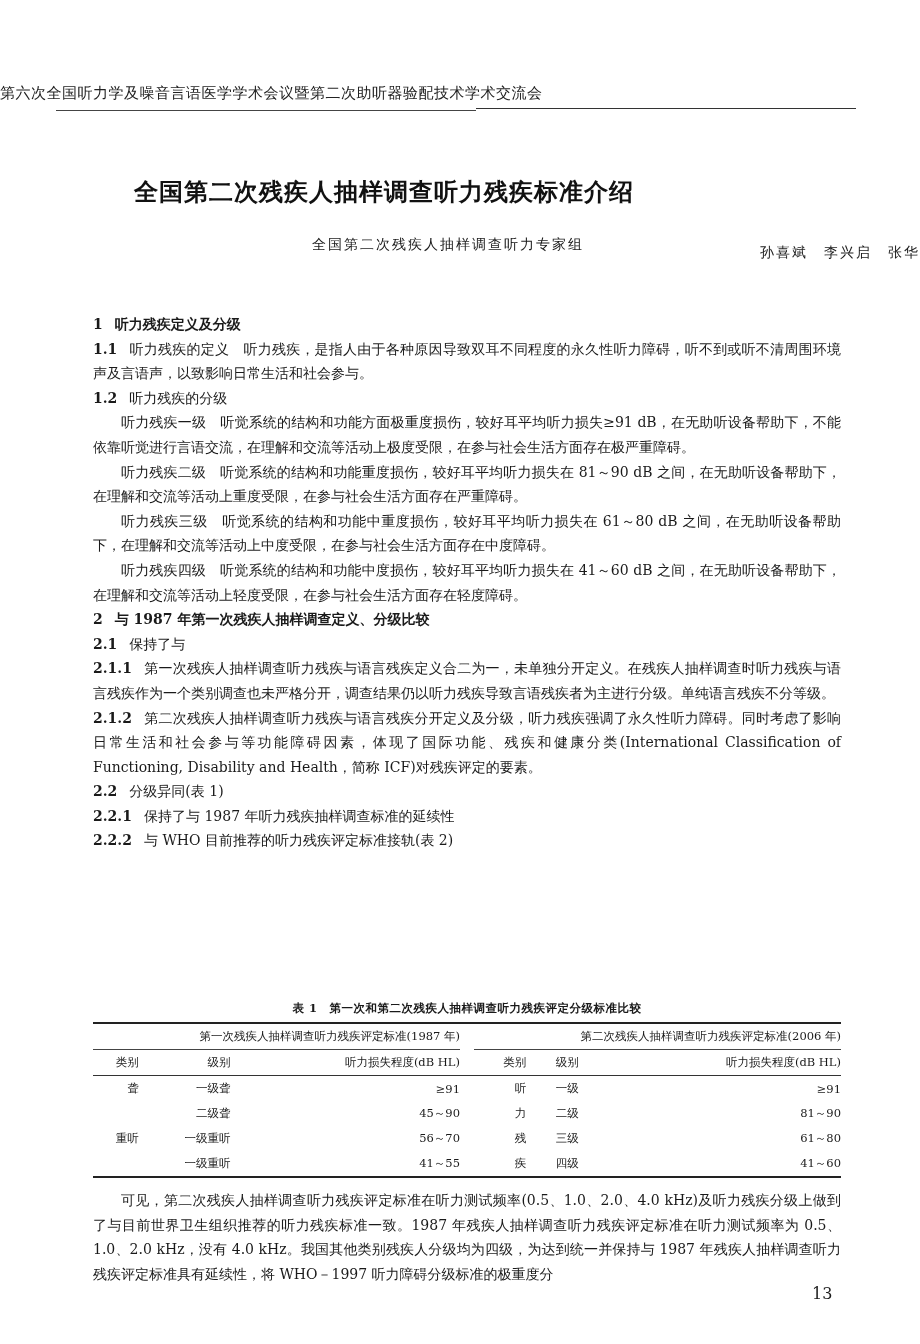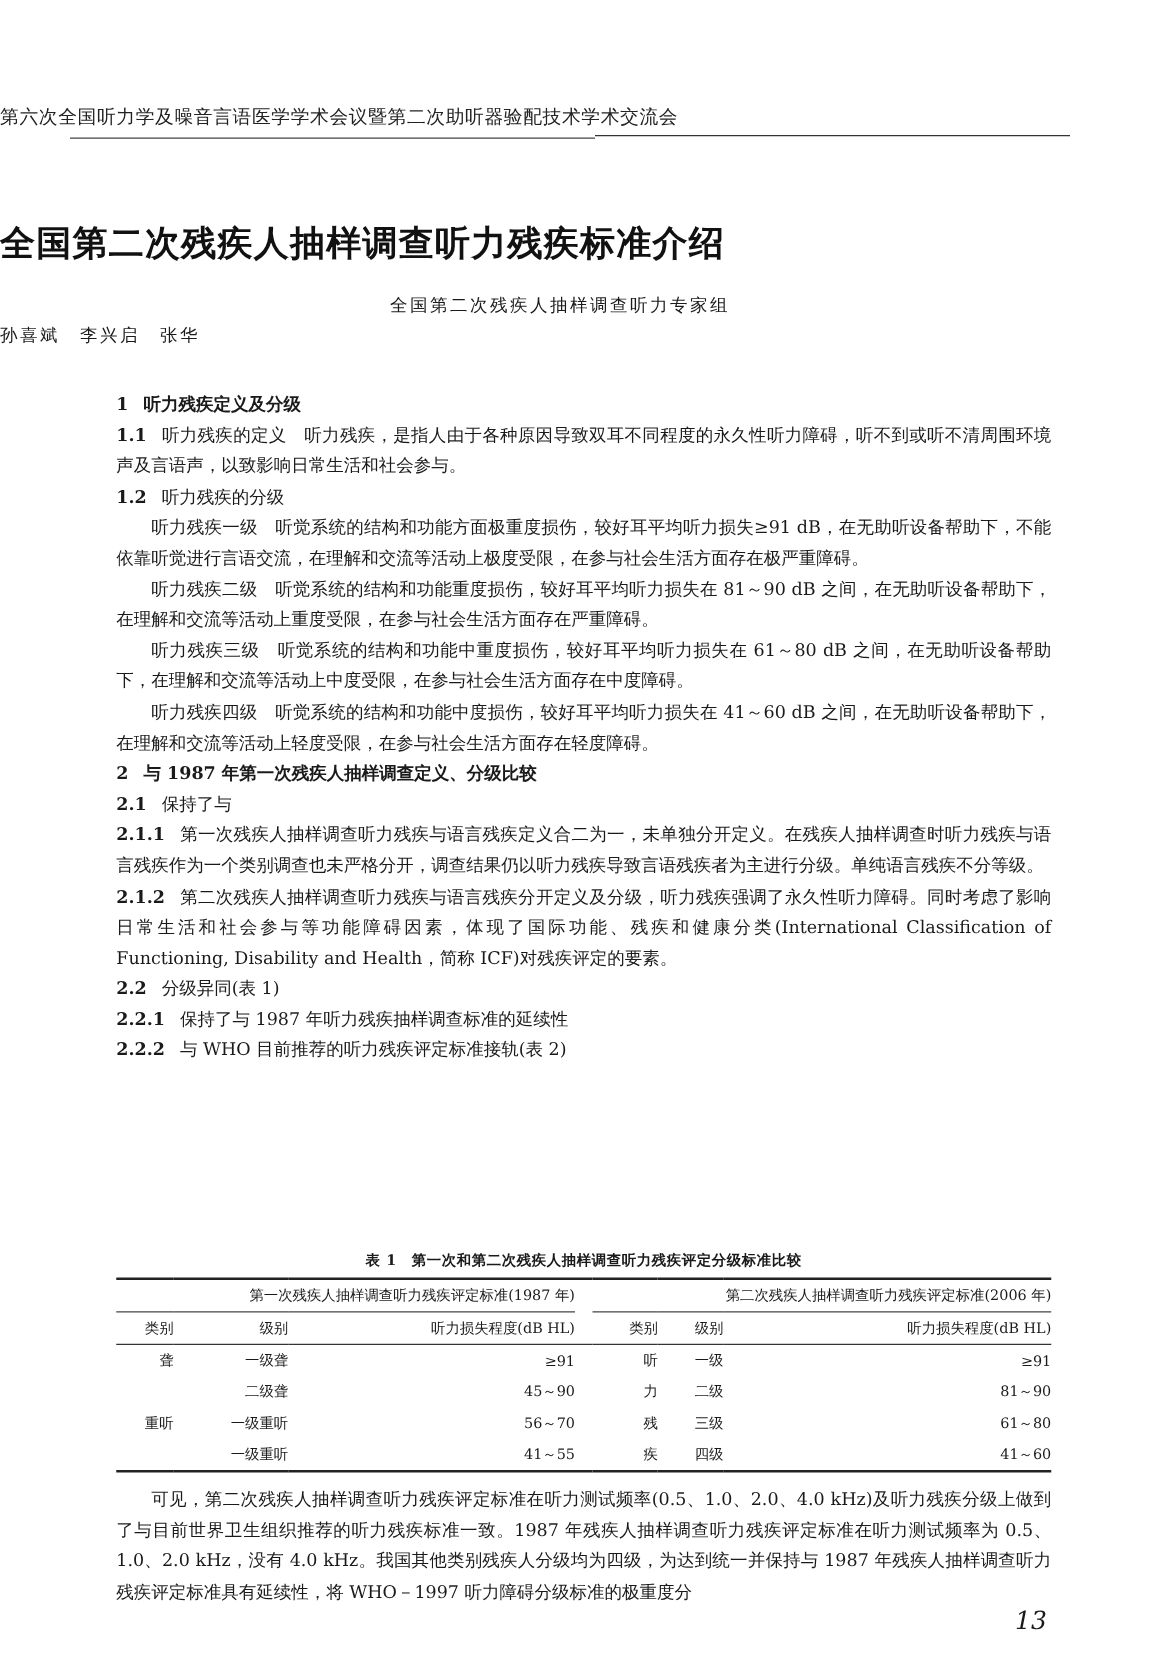--- a/index.html
+++ b/index.html
@@ -6,29 +6,29 @@
   body {
     width: 920px; height: 1344px; position: relative; overflow: hidden;
     font-family: "DejaVu Serif", "Liberation Serif", serif;
     color: #1a1a1a;
   }
   .running-head {
     position: absolute; left: 0; top: 84px; width: 920px; 
     font-size: 15px; letter-spacing: 0.5px; color: #222;
   }
   .title {
-    position: absolute; left: 0; top: 176px; width: 768px; 
-    font-size: 28px; font-weight: bold; letter-spacing: 1px; color: #111;
+    position: absolute; left: 0; top: 176px; width: 768px; text-align: center;
+    font-size: 24px; font-weight: bold; letter-spacing: 1px; color: #111;
   }
   .org {
     position: absolute; left: 0; top: 236px; width: 896px; text-align: center;
     font-size: 14px; letter-spacing: 2px;
   }
   .authors {
-    position: absolute; left: 0; top: 260px; width: 920px; text-align: left;
+    position: absolute; left: 0; top: 244px; width: 920px; text-align: right;
     font-size: 14px; letter-spacing: 2px; word-spacing: 14px; font-family: Liberation Serif, serif;
   }
   .body-text {
     position: absolute; left: 93px; top: 312px; width: 748px;
     font-size: 14px; line-height: 24.6px; text-align: justify;
   }
   .body-text p { margin: 0; }
   .h1 { font-weight: bold; }
   .num { font-weight: bold; margin-right: 12px; }
   .indent { text-indent: 2em; }
@@ -44,21 +44,21 @@
   .rule-bot { border-bottom: 2px solid #222; }
   .rule-mid { border-bottom: 1px solid #444; }
   .grp-left { border-bottom: 1px solid #444; }
   .grp-gap { width: 14px; }
   .after-table {
     position: absolute; left: 93px; top: 1188px; width: 748px;
     font-size: 14px; line-height: 24.6px; text-align: justify;
   }
   .after-table p { margin: 0; }
   .page-num {
-    position: absolute; left: 812px; top: 1284px; font-size: 20px; font-style: italic;
+    position: absolute; left: 812px; top: 1284px; font-size: 16px;
   }
 </style>
 </head>
 <body>
 
 <div class="running-head">第六次全国听力学及噪音言语医学学术会议暨第二次助听器验配技术学术交流会</div>
 <div style="position:absolute;left:56px;top:110px;width:420px;border-top:1.5px solid #444;"></div>
 <div style="position:absolute;left:476px;top:108px;width:380px;border-top:1.5px solid #333;"></div>
 
 <div class="title">全国第二次残疾人抽样调查听力残疾标准介绍</div>

